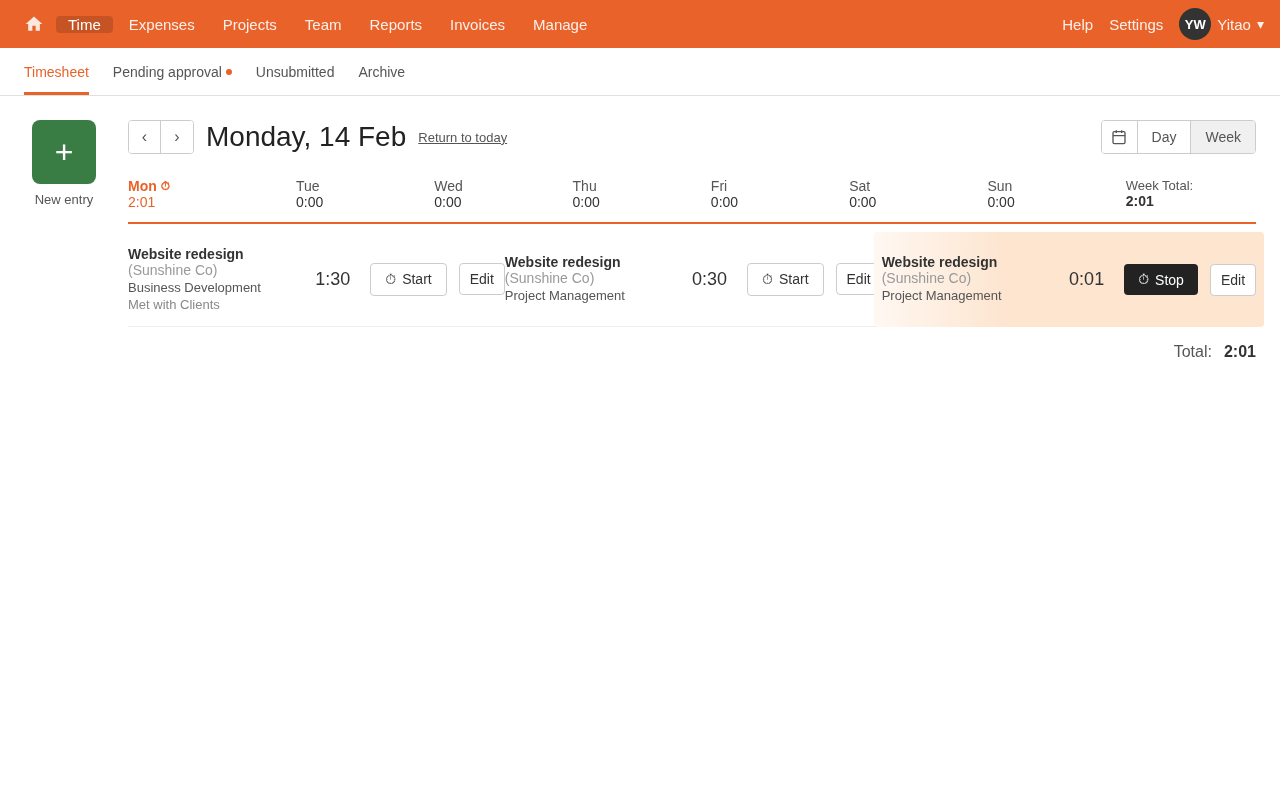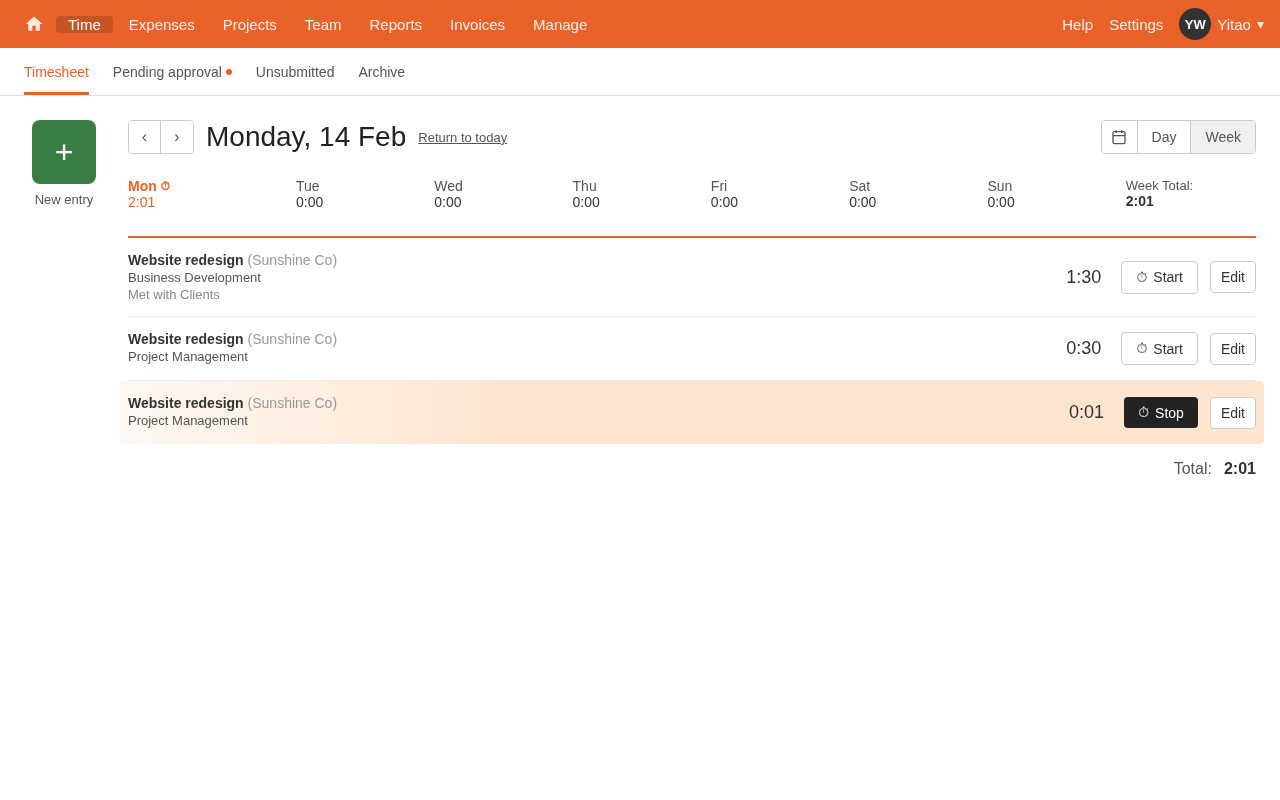--- a/index.html
+++ b/index.html
@@ -188,22 +188,22 @@
     }
     .view-btn:last-child { border-right: none; }
     .view-btn.active {
       background: #f0f0f0;
     }
 
     
     .week-row {
       display: grid;
       grid-template-columns: 160px 1fr 1fr 1fr 1fr 1fr 1fr 1fr;
-      margin-bottom: 0;
-      padding-bottom: 22px;
+      margin-bottom: 8px;
+      padding-bottom: 8px;
       border-bottom: 2px solid #E8622A;
     }
     .week-cell {
       display: flex; flex-direction: column;
       align-items: flex-start;
       padding: 4px 8px;
     }
     .week-cell.first { padding-left: 0; }
     .week-day-label {
       font-size: 14px;
@@ -225,21 +225,21 @@
     }
     .week-total-hours {
       font-size: 14px; font-weight: 600; color: #333;
     }
     .clock-icon-small {
       font-size: 12px; color: #E8622A;
     }
 
     
     .entries-area {
-      display: flex; flex-direction: column;
+      display: flex; flex-direction: row;
       gap: 0;
     }
     .time-entry {
       display: flex;
       align-items: center;
       padding: 14px 0;
       border-bottom: 1px solid #eee;
       gap: 8px;
     }
     .time-entry.active-entry {

